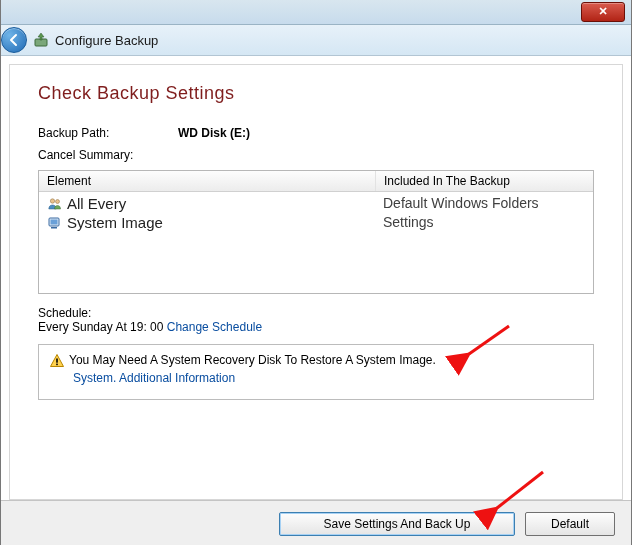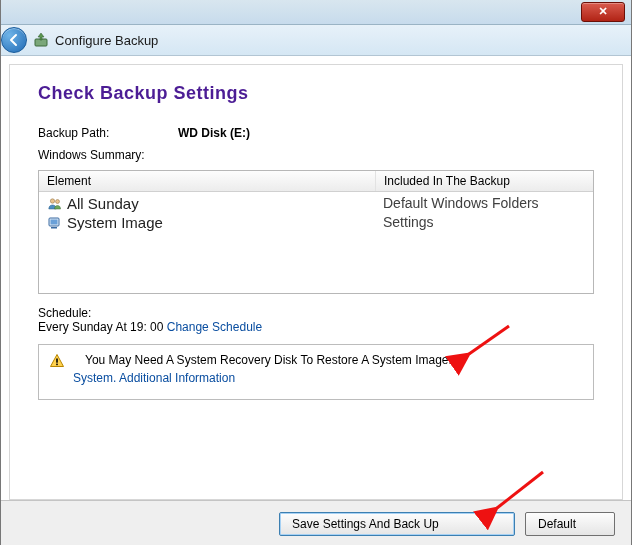--- a/index.html
+++ b/index.html
@@ -86,22 +86,22 @@
   .panel {
     border: 1px solid #d7d7d7;
     height: 100%;
     box-sizing: border-box;
     padding: 14px 28px 10px 28px;
     background: #fff;
     position: relative;
   }
   h1.page-title {
     font-size: 18px;
-    font-weight: bold;
-    color: #4c1d95;
+    font-weight: normal;
+    color: #7f1d1d;
     margin: 4px 0 22px 0;
     letter-spacing: .5px;
   }
   .row {
     display: flex;
     font-size: 12px;
     color: #000;
     margin-bottom: 8px;
   }
   .row .label { width: 140px; }
@@ -175,21 +175,21 @@
     margin-top: 10px;
     padding: 8px 10px 10px 10px;
     min-height: 56px;
     box-sizing: border-box;
     font-size: 12px;
     position: relative;
   }
   .info-box .line1 {
     display: flex;
     align-items: flex-start;
-    gap: 20px;
+    gap: 4px;
     color: #000;
   }
   .info-box .line2 {
     margin-left: 24px;
     color: #0a4ea0;
     cursor: pointer;
     margin-top: 2px;
   }
   .footer {
     height: 46px;
@@ -205,20 +205,21 @@
   .btn {
     height: 22px;
     border: 1px solid #707070;
     background: linear-gradient(#fdfdfd, #e5e5e5);
     padding: 0 12px;
     font-size: 12px;
     cursor: pointer;
     border-radius: 2px;
     display: inline-flex;
     align-items: center;
+    justify-content: center;
     min-width: 64px;
   }
   .btn.default {
     border: 1px solid #3c7fb1;
     box-shadow: 0 0 0 1px #a6d1f4 inset;
     min-width: 210px;
   }
   .arrow-annot {
     position: absolute;
     pointer-events: none;
@@ -255,40 +256,40 @@
     <div class="panel">
 
       <h1 class="page-title">Check Backup Settings</h1>
 
       <div class="row">
         <div class="label">Backup Path:</div>
         <div class="value">WD Disk (E:)</div>
       </div>
 
       <div class="row">
-        <div class="label">Windows Summary:</div>
+        <div class="label">Cancel Summary:</div>
       </div>
 
       <div class="summary-box">
         <div class="summary-head">
           <div class="col1">Element</div>
           <div class="col2">Included In The Backup</div>
         </div>
         <div class="summary-body">
           <div class="summary-row">
             <div class="c1">
               <span class="item-icon">
                 <svg width="16" height="16" viewBox="0 0 16 16">
                   <circle cx="5.5" cy="5" r="2.2" fill="#e8c28c" stroke="#8b6a3c" stroke-width="0.5"></circle>
                   <path d="M1.8 13 C1.8 9.8 4 9 5.5 9 C7 9 9.2 9.8 9.2 13 Z" fill="#4a8ec2" stroke="#2a5a84" stroke-width="0.5"></path>
                   <circle cx="10.5" cy="5.5" r="2" fill="#e8c28c" stroke="#8b6a3c" stroke-width="0.5"></circle>
                   <path d="M7.5 13 C7.5 10.2 9.2 9.5 10.5 9.5 C11.8 9.5 13.5 10.2 13.5 13 Z" fill="#6ca85a" stroke="#3c6b34" stroke-width="0.5"></path>
                 </svg>
               </span>
-              <span>All Sunday</span>
+              <span>All Every</span>
             </div>
             <div class="c2">Default Windows Folders</div>
           </div>
           <div class="summary-row">
             <div class="c1">
               <span class="item-icon">
                 <svg width="16" height="16" viewBox="0 0 16 16">
                   <rect x="2" y="3" width="10" height="8" rx="1" fill="#dce8f4" stroke="#3a6ba2"></rect>
                   <rect x="4" y="12" width="6" height="1.5" fill="#3a6ba2"></rect>
                   <rect x="3.5" y="4.5" width="7" height="5" fill="#6aa0d8"></rect>

